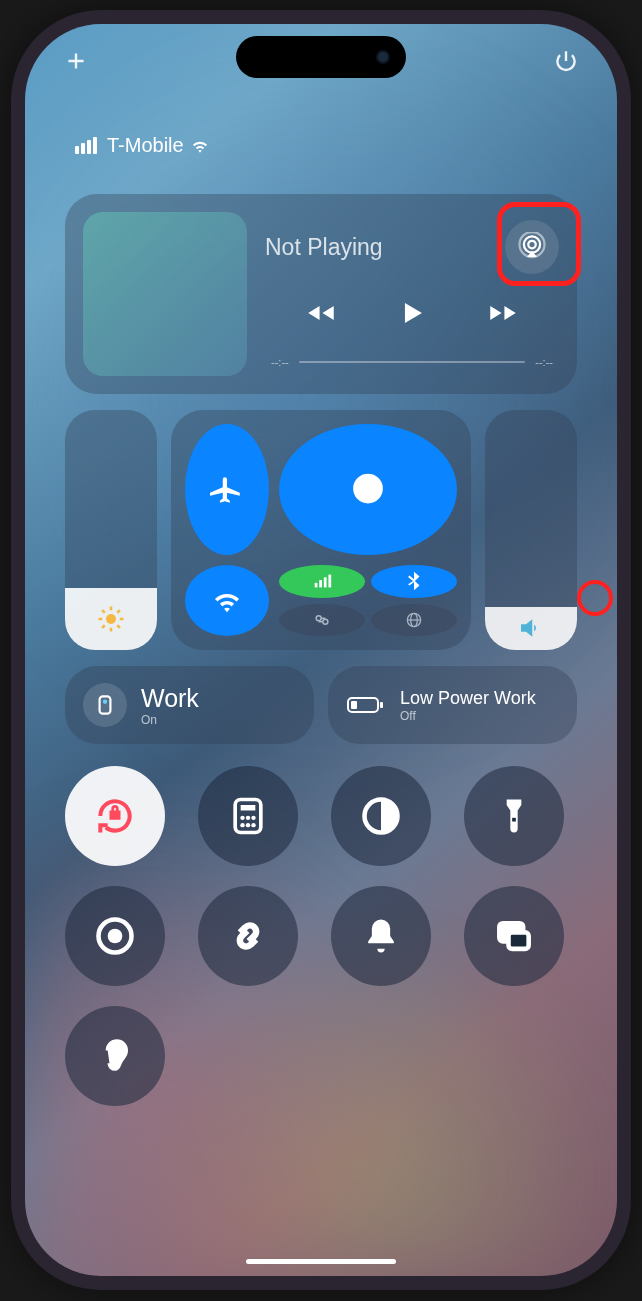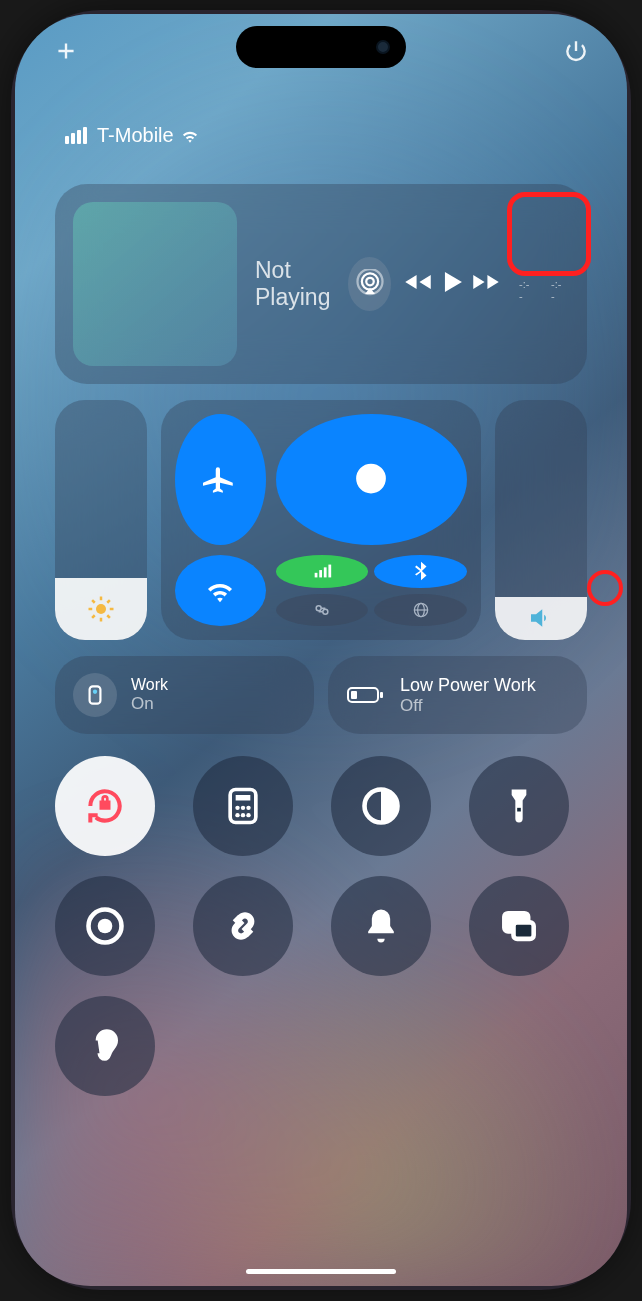--- a/index.html
+++ b/index.html
@@ -10,21 +10,21 @@
   align-items: flex-start;
   min-height: 1301px;
   font-family: -apple-system, "SF Pro Display", "Helvetica Neue", Arial, sans-serif;
   padding: 10px;
 }
 .phone-frame {
   width: 620px;
   height: 1280px;
   background: #2a2530;
   border-radius: 90px;
-  padding: 4px;
+  padding: 14px;
   position: relative;
   box-shadow: 0 0 40px rgba(0,0,0,0.5);
 }
 .screen {
   width: 100%;
   height: 100%;
   border-radius: 76px;
   background: linear-gradient(140deg, #5a9bc4 0%, #6fa8c8 15%, #4a7a9e 35%, #3d5a78 50%, #6a7a94 65%, #8a6a78 80%, #7a5a68 100%);
   position: relative;
   overflow: hidden;
@@ -111,21 +111,21 @@
 }
 .album-art {
   width: 164px;
   height: 164px;
   border-radius: 20px;
   background: linear-gradient(135deg, rgba(100,200,180,0.5), rgba(90,150,180,0.5));
 }
 .media-right {
   flex: 1;
   display: flex;
-  flex-direction: row;
+  flex-direction: column;
   justify-content: space-between;
   color: rgba(255,255,255,0.9);
   padding: 8px 0;
 }
 .media-top { display: flex; justify-content: space-between; align-items: center; }
 .media-title { font-size: 23px; font-weight: 500; color: rgba(255,255,255,0.8); }
 .airplay-btn {
   width: 54px; height: 54px;
   border-radius: 50%;
   background: rgba(120,140,160,0.4);
@@ -155,22 +155,22 @@
 .conn-green { background:#34c759; }
 .conn-dim { background: rgba(60,70,90,0.5); }
 .conn-grid-2 { display:grid; grid-template-columns:1fr 1fr; grid-template-rows:1fr 1fr; gap:6px; }
 .conn-grid-2 > div { border-radius:50%; display:flex; align-items:center; justify-content:center; }
 .volume-icon { fill:#4fb3d9; }
 
 .row3 { display:flex; gap:14px; margin-top:16px; }
 .focus-tile { flex:1; height:78px; display:flex; align-items:center; padding:0 18px; gap:14px; }
 .focus-icon { width:44px; height:44px; border-radius:50%; background:rgba(120,140,160,0.45); display:flex; align-items:center; justify-content:center; }
 .focus-text { display:flex; flex-direction:column; color:#fff; }
-.focus-text .t1 { font-size:16px; font-weight:500; }
-.focus-text .t2 { font-size:17px; color:rgba(255,255,255,0.65); }
+.focus-text .t1 { font-size:25px; font-weight:500; }
+.focus-text .t2 { font-size:12px; color:rgba(255,255,255,0.65); }
 .lpm-icon { width:40px; height:20px; }
 
 .btn-grid { display:grid; grid-template-columns: repeat(4, 1fr); gap:20px; margin-top:22px; }
 .round-btn {
   width:100px; height:100px; border-radius:50%;
   display:flex; align-items:center; justify-content:center;
   background: rgba(30,40,60,0.55);
 }
 .round-btn svg { width:44px; height:44px; fill:#fff; }
 .round-btn.white { background: rgba(255,255,255,0.92); }

